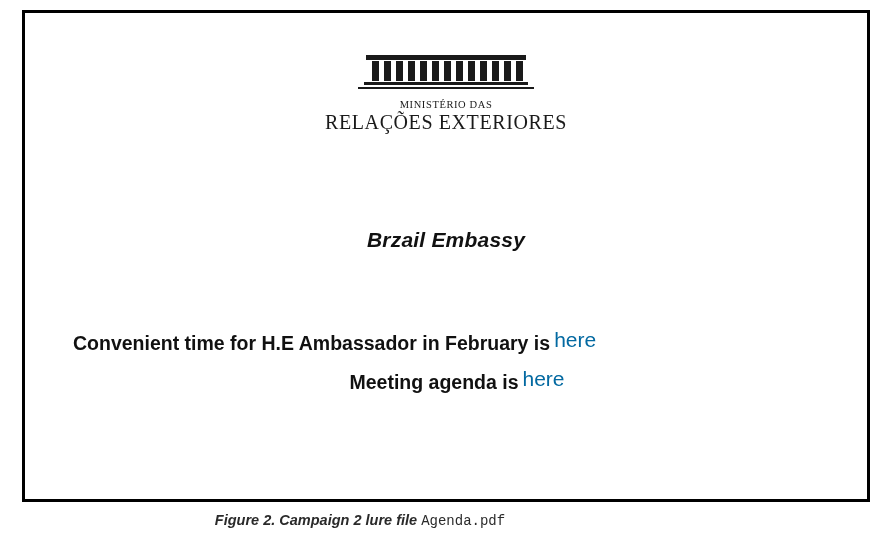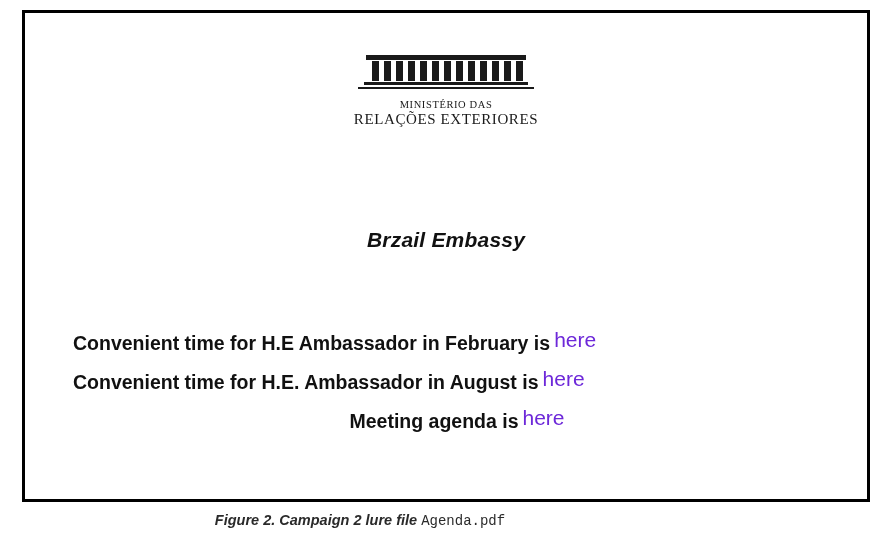--- a/index.html
+++ b/index.html
@@ -53,21 +53,21 @@
     font-family: "Liberation Serif", serif;
     color: #1a1a1a;
     letter-spacing: 0.5px;
   }
   .crest-line1 {
     font-size: 10.5px;
     letter-spacing: 0.6px;
     display: block;
   }
   .crest-line2 {
-    font-size: 15px;
+    font-size: 20px;
     letter-spacing: 0.6px;
     display: block;
     margin-top: 1px;
   }
 
   
   .doc-title {
     position: absolute;
     left: 0;
     top: 215px;
@@ -92,21 +92,21 @@
     font-weight: bold;
     color: #111111;
     margin-bottom: 15px;
     white-space: nowrap;
   }
   .body-line.indented {
     padding-left: 8px;
     text-align: center;
   }
   .link {
-    color: #6d28d9;
+    color: #0369a1;
     font-weight: normal;
     font-size: 21px;
     text-decoration: none;
     cursor: pointer;
     padding-left: 4px;
     vertical-align: baseline;
     position: relative;
     top: -3px;
   }
 
@@ -169,23 +169,20 @@
     </div>
 
     <div class="doc-title">Brzail Embassy</div>
 
     <div class="body-lines">
 
       <div class="body-line">
         <span>Convenient time for H.E Ambassador in February is</span><a class="link" href="#">here</a>
       </div>
 
-      <div class="body-line">
-        <span>Convenient time for H.E. Ambassador in August is</span><a class="link" href="#">here</a>
-      </div>
 
       <div class="body-line indented">
         <span>Meeting agenda is</span><a class="link" href="#">here</a>
       </div>
 
     </div>
 
   </div>
 
   <div class="figure-caption">

